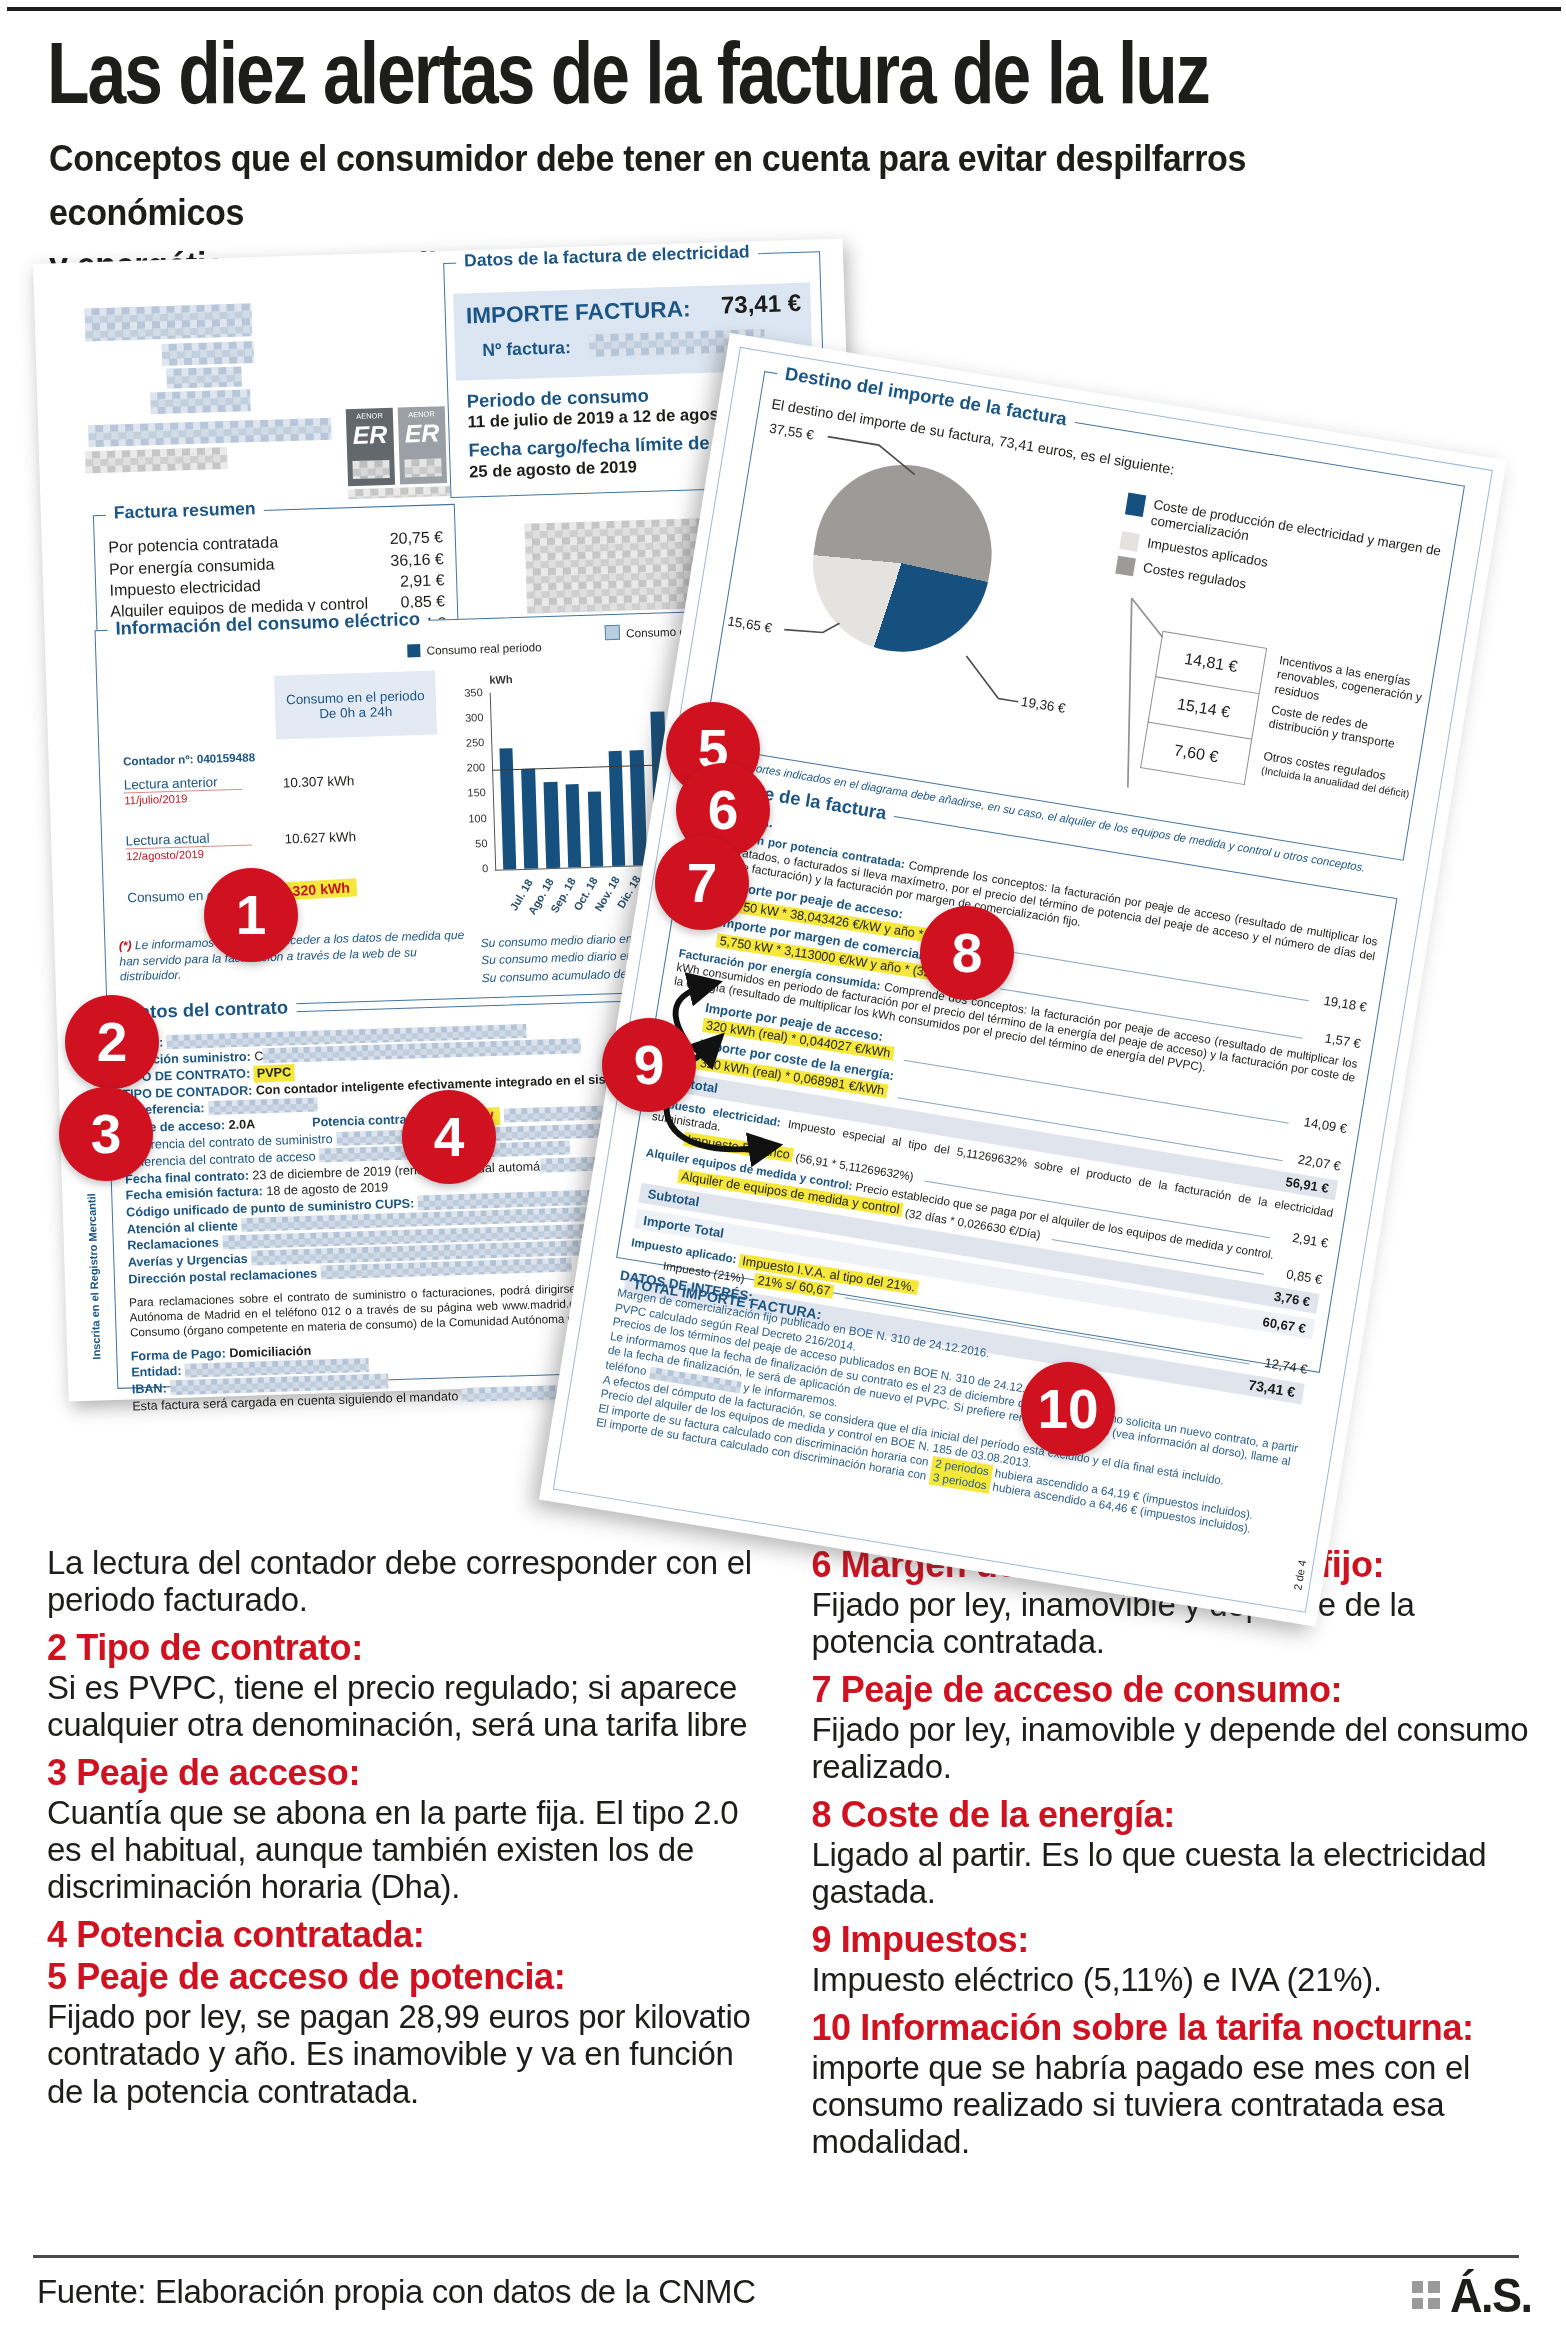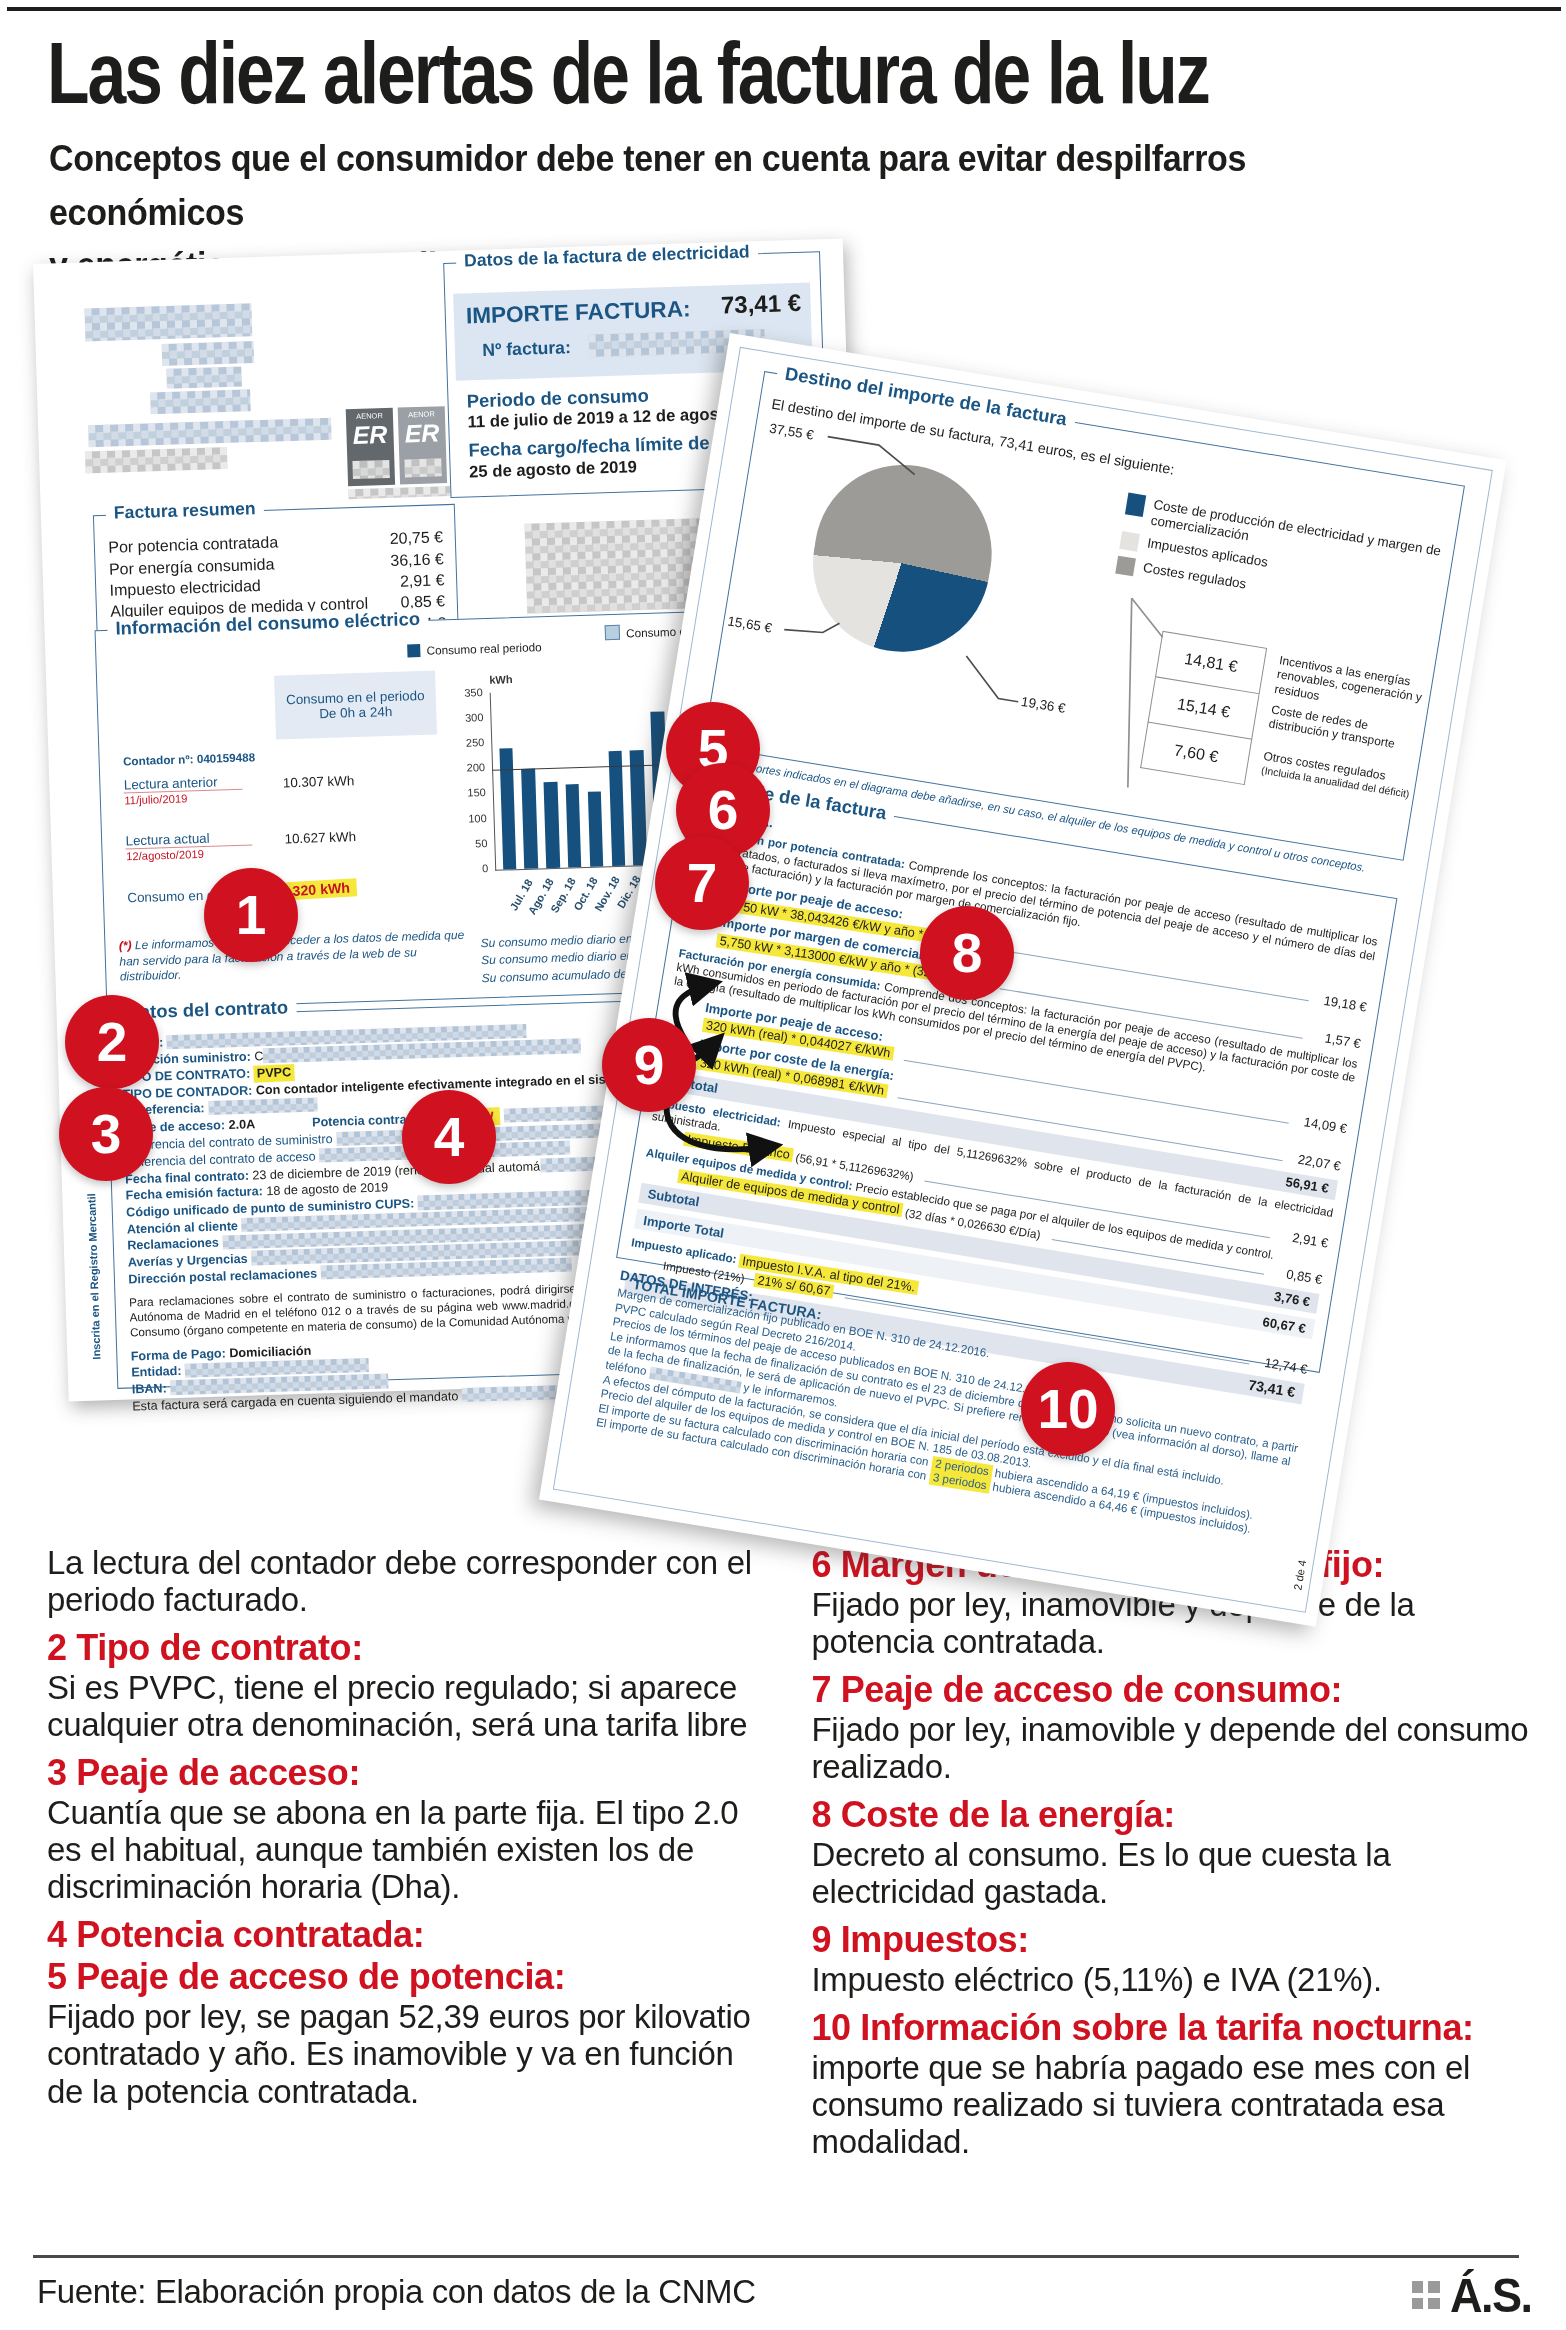--- a/index.html
+++ b/index.html
@@ -417,35 +417,35 @@
       </div>
     <div class="exp">
         <h3>3 Peaje de acceso:</h3>
         <p>Cuantía que se abona en la parte fija. El tipo 2.0 es el habitual, aunque también existen los de discriminación horaria (Dha).</p>
       </div>
     <div class="exp">
         <h3>4 Potencia contratada:</h3>
       </div>
     <div class="exp">
         <h3>5 Peaje de acceso de potencia:</h3>
-        <p>Fijado por ley, se pagan 52,39 euros por kilovatio contratado y año. Es inamovible y va en función de la potencia contratada.</p>
+        <p>Fijado por ley, se pagan 28,99 euros por kilovatio contratado y año. Es inamovible y va en función de la potencia contratada.</p>
       </div>
   </div>
   <div style="flex:1">
     <div class="exp">
         <h3>6 Margen de comercialización fijo:</h3>
         <p>Fijado por ley, inamovible y depende de la potencia contratada.</p>
       </div>
     <div class="exp">
         <h3>7 Peaje de acceso de consumo:</h3>
         <p>Fijado por ley, inamovible y depende del consumo realizado.</p>
       </div>
     <div class="exp">
         <h3>8 Coste de la energía:</h3>
-        <p>Decreto al consumo. Es lo que cuesta la electricidad gastada.</p>
+        <p>Ligado al partir. Es lo que cuesta la electricidad gastada.</p>
       </div>
     <div class="exp">
         <h3>9 Impuestos:</h3>
         <p>Impuesto eléctrico (5,11%) e IVA (21%).</p>
       </div>
     <div class="exp">
         <h3>10 Información sobre la tarifa nocturna:</h3>
         <p>importe que se habría pagado ese mes con el consumo realizado si tuviera contratada esa modalidad.</p>
       </div>
   </div>

